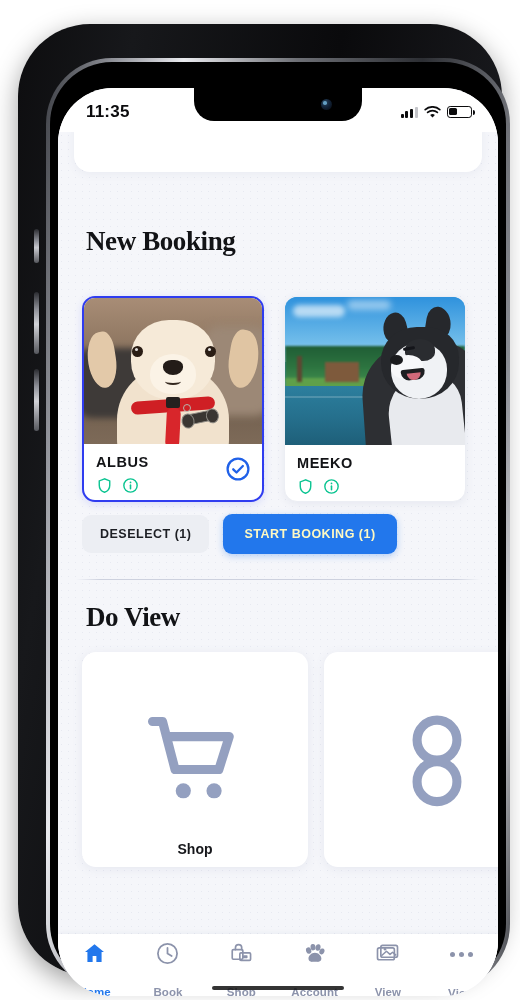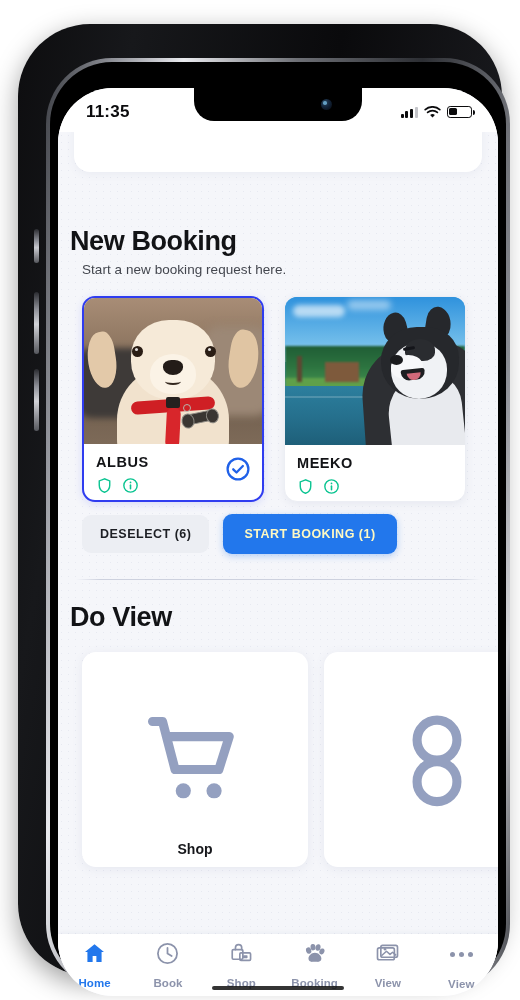--- a/index.html
+++ b/index.html
@@ -83,21 +83,21 @@
 
   
   .top-card{
     position:absolute; left:16px; top:-18px; width:408px; height:58px;
     background:#fff; border-radius:16px;
     box-shadow:0 2px 10px rgba(90,100,140,.07);
   }
 
   .section{position:absolute;left:0;width:440px;}
   .sec-booking{top:94px;}
-  .h-title{font-size:27px;font-weight:700;color:#121316;letter-spacing:-.4px;padding-left:12px;}
+  .h-title{font-size:27px;font-weight:700;color:#121316;letter-spacing:-.4px;padding-left:28px;font-family:Liberation Serif, serif;}
   .h-sub{font-size:13.5px;color:#43464e;padding-left:24px;padding-top:5px;letter-spacing:.05px;}
 
   
   .pet-row{position:absolute;top:160px;left:0;width:494px;height:214px;}
   .pet-card{
     position:absolute; top:4px; width:182px; height:206px;
     background:#fff; border-radius:13px; overflow:hidden;
   }
   .pet-card.selected{
     left:24px; border:2.5px solid #2f3cf0;
@@ -216,21 +216,21 @@
   .dm-card.two{left:266px;width:226px;height:215px;}
   .dm-label{position:absolute;bottom:10px;left:0;width:100%;text-align:center;
     font-size:14px;font-weight:700;color:#15161a;}
 
   
   .tabbar{
     position:absolute;bottom:0;left:0;width:440px;height:62px;background:#fff;
     display:flex;align-items:flex-start;justify-content:space-around;
     padding-top:7px;box-shadow:0 -1px 5px rgba(90,100,140,.07);z-index:30;
   }
-  .tab{display:flex;flex-direction:column;align-items:center;gap:11px;width:66px;cursor:pointer;}
+  .tab{display:flex;flex-direction:column;align-items:center;gap:20px;width:66px;cursor:pointer;}
   .tab .lbl{font-size:11.5px;font-weight:700;color:#8c93ab;letter-spacing:.1px;}
   .tab.active .lbl{color:#2277ec;}
   .dots{display:flex;gap:4px;align-items:center;height:26px;}
   .dots i{width:5px;height:5px;border-radius:50%;background:#8c93ab;display:block;}
   .home-ind{position:absolute;bottom:6px;left:50%;transform:translateX(-50%);
     width:132px;height:4.5px;border-radius:3px;background:#111;opacity:.85;z-index:45;}
 </style>
 </head>
 <body>
 
@@ -270,21 +270,20 @@
       <div class="notch">
         <div class="notch-cam"></div>
       </div>
 
       <div class="content">
 
         <div class="top-card"></div>
 
         <div class="section sec-booking">
           <div class="h-title">New Booking</div>
-          <div class="h-sub">Start a new booking request here.</div>
         </div>
 
         <div class="pet-row">
 
           <div class="pet-card selected">
             <div class="pet-photo photo-albus">
               <div class="albus-sofa"></div>
                 <div class="albus-sofa2"></div>
               <div class="albus-body"></div>
               <div class="albus-ear-l"></div>
@@ -353,21 +352,21 @@
                   <circle cx="12" cy="12" r="9.4" fill="none" stroke="#0bc491" stroke-width="2"></circle>
                   <circle cx="12" cy="7.6" r="1.25" fill="#0bc491"></circle>
                   <rect x="10.9" y="10.4" width="2.2" height="7.2" rx="1.1" fill="#0bc491"></rect>
                 </svg>
               </div>
             </div>
           </div>
         </div>
 
         <div class="actions">
-          <button class="btn btn-deselect">DESELECT (6)</button>
+          <button class="btn btn-deselect">DESELECT (1)</button>
           <button class="btn btn-start">START BOOKING (1)</button>
         </div>
 
         <div class="divider"></div>
 
         <div class="section sec-domore">
           <div class="h-title">Do View</div>
         </div>
 
         <div class="dm-row">
@@ -415,21 +414,21 @@
           </div>
 
           <div class="tab">
             <svg width="25" height="25" viewBox="0 0 24 24">
               <ellipse cx="6.4" cy="9.2" rx="2.5" ry="3.1" fill="#8c93ab" transform="rotate(-18 6.4 9.2)"></ellipse>
               <ellipse cx="10.6" cy="5.9" rx="2.4" ry="3.1" fill="#8c93ab" transform="rotate(-7 10.6 5.9)"></ellipse>
               <ellipse cx="15.4" cy="6.3" rx="2.4" ry="3.1" fill="#8c93ab" transform="rotate(9 15.4 6.3)"></ellipse>
               <ellipse cx="19.1" cy="10" rx="2.4" ry="2.9" fill="#8c93ab" transform="rotate(22 19.1 10)"></ellipse>
               <path d="M12.4 11.2c3.4 0 6.2 2.9 6.2 5.7 0 2.3-2 3.5-4.2 3.1-1.3-.25-2.7-.25-4 0-2.2.4-4.2-.8-4.2-3.1 0-2.8 2.8-5.7 6.2-5.7z" fill="#8c93ab"></path>
             </svg>
-            <span class="lbl">Booking</span>
+            <span class="lbl">Account</span>
           </div>
 
           <div class="tab">
             <svg width="25" height="25" viewBox="0 0 24 24">
               <rect x="2.4" y="6.6" width="16.2" height="11.4" rx="1.7" fill="none" stroke="#8c93ab" stroke-width="1.6"></rect>
               <rect x="5.6" y="4.2" width="16" height="11.4" rx="1.7" fill="none" stroke="#8c93ab" stroke-width="1.6"></rect>
               <circle cx="9.6" cy="7.8" r="1.2" fill="#8c93ab"></circle>
               <path d="M6.2 14.2 11 9.8l3.4 3.1 2.5-2.1 3.4 3" fill="none" stroke="#8c93ab" stroke-width="1.5" stroke-linejoin="round"></path>
             </svg>
             <span class="lbl">View</span>

